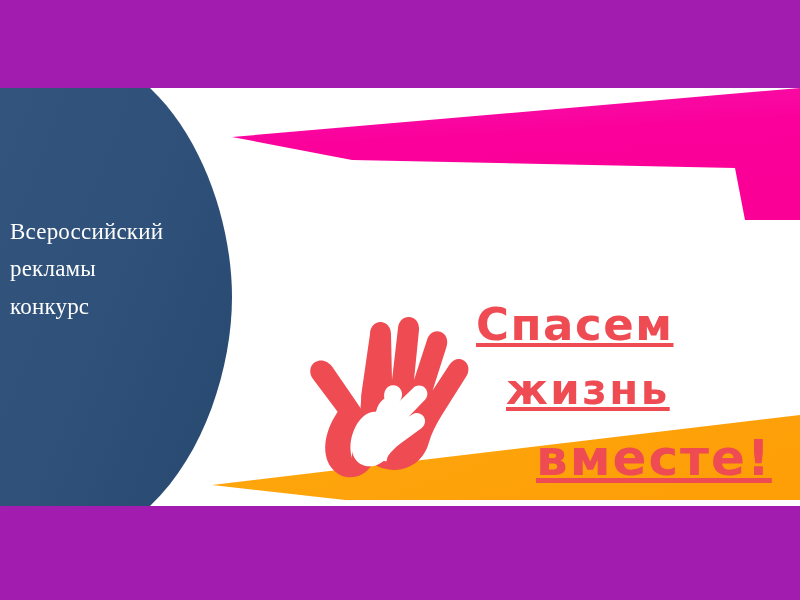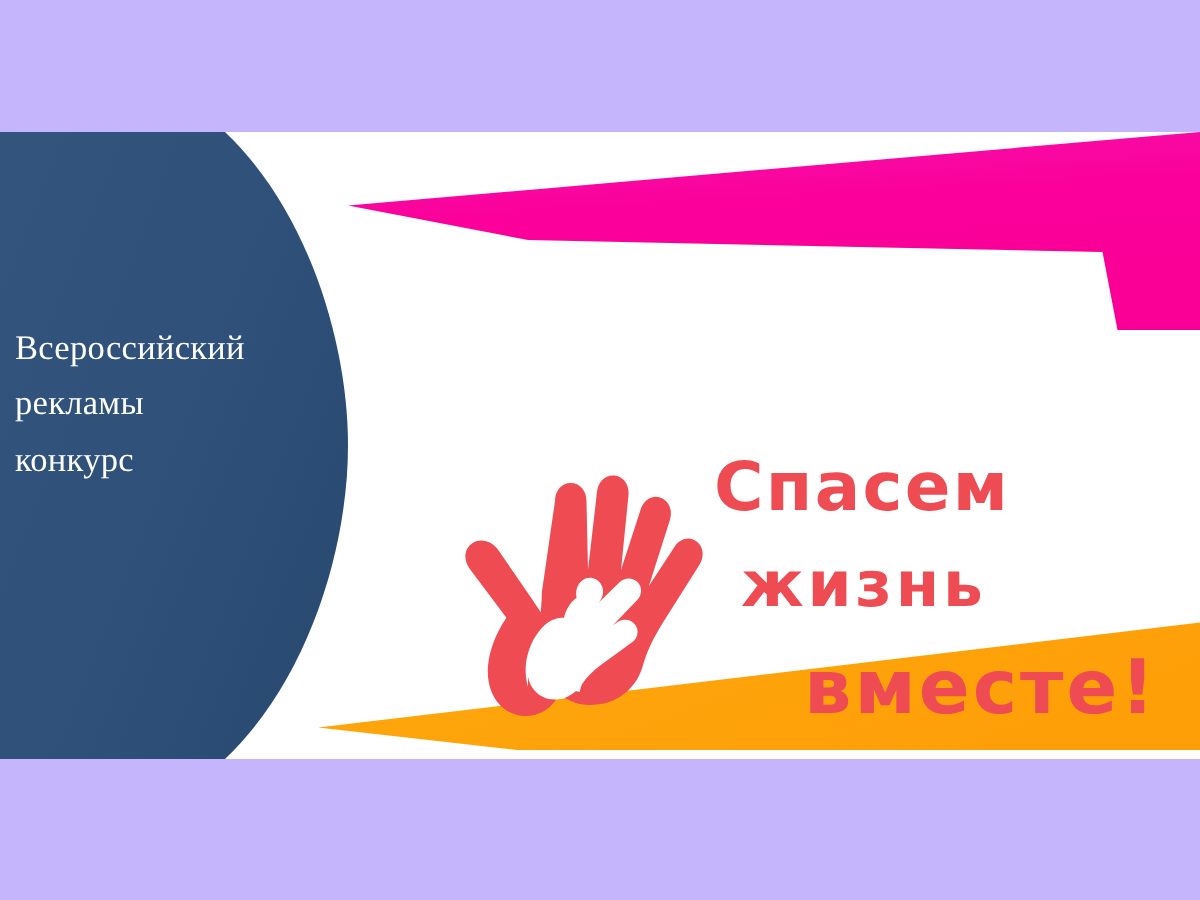--- a/index.html
+++ b/index.html
@@ -11,21 +11,21 @@
     width: 800px;
     height: 600px;
     overflow: hidden;
     font-family: "Liberation Sans", sans-serif;
   }
 
   #poster {
     position: relative;
     width: 800px;
     height: 600px;
-    background: #c4b5fd;
+    background: #a21caf;
   }
 
   
   #band {
     position: absolute;
     left: 0;
     top: 88px;
     width: 800px;
     height: 418px;
     background: #ffffff;
@@ -82,24 +82,25 @@
     font-family: "DejaVu Sans", "Liberation Sans", sans-serif;
     font-weight: bold;
     text-transform: lowercase;
   }
   #slogan .sl-line {
     display: block;
     font-size: 44px;
     line-height: 1.0;
     letter-spacing: 1.5px;
     white-space: nowrap;
+    text-decoration: underline;
     -webkit-font-smoothing: none;
   }
   #slogan .sl-1 { margin-left: 6px;  margin-bottom: 22px; font-size: 45px; }
-  #slogan .sl-2 { margin-left: 24px; margin-bottom: 22px; font-size: 42px; letter-spacing: 2.5px; }
+  #slogan .sl-2 { margin-left: 36px; margin-bottom: 22px; font-size: 42px; letter-spacing: 2.5px; }
   #slogan .sl-3 { margin-left: 66px; font-size: 50px; letter-spacing: 2px; }
 
   
   #slogan .sl-1 { text-transform: none; }
 </style>
 </head>
 <body>
 
 <div id="poster">
 

